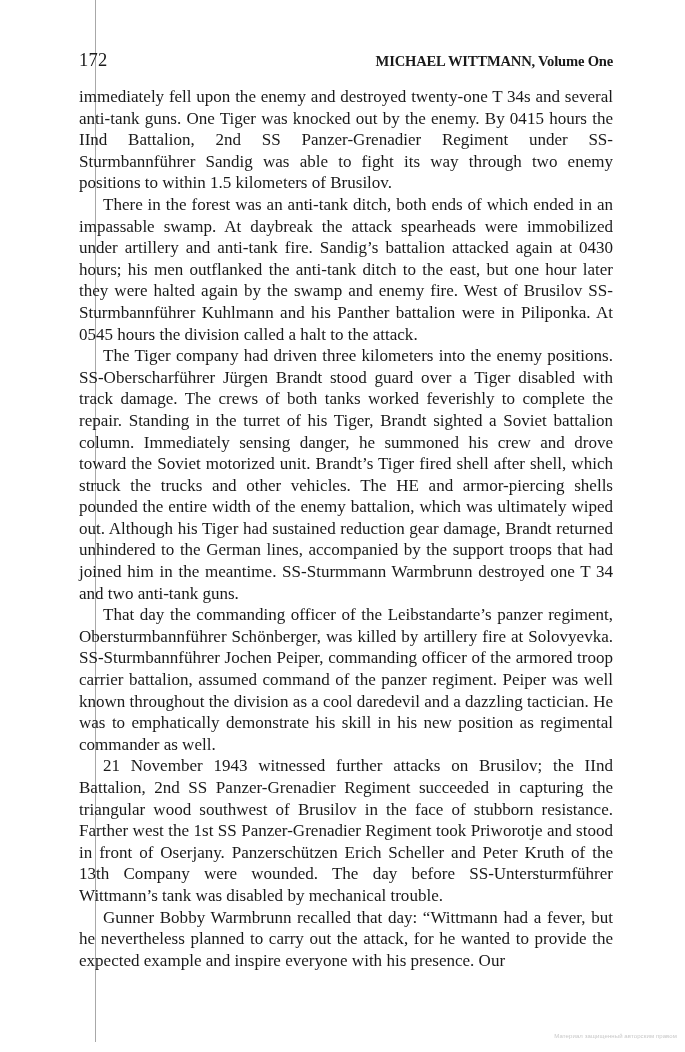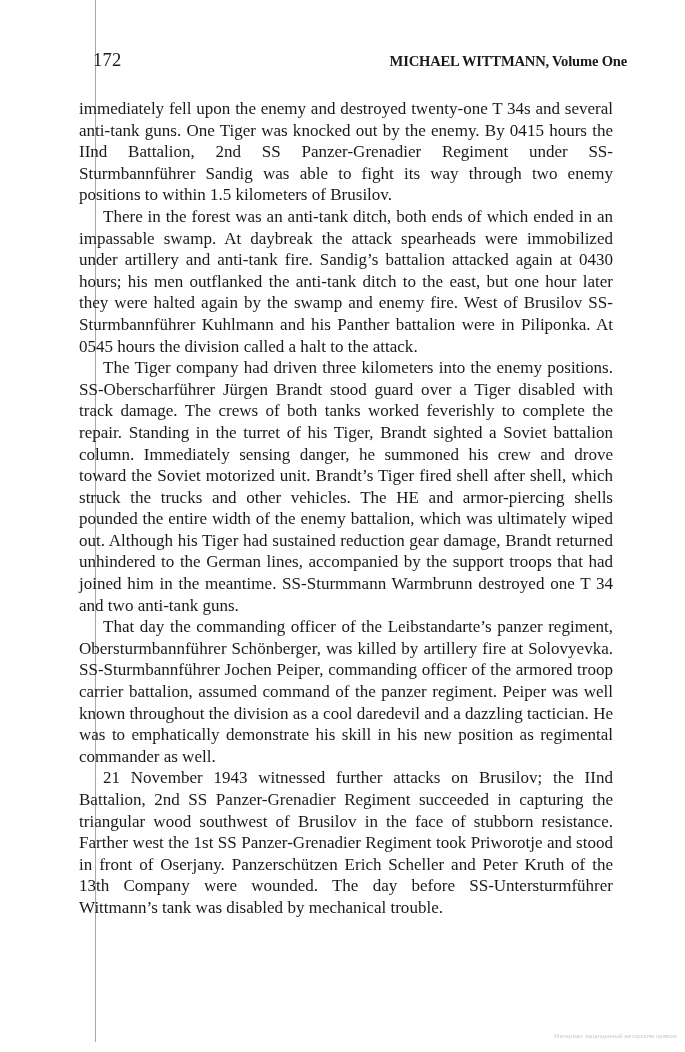--- a/index.html
+++ b/index.html
@@ -18,21 +18,21 @@
     .scan-line {
       position: absolute;
       left: 95px;
       top: 0;
       width: 1px;
       height: 1042px;
       background: #a8a8a8;
     }
     .running-head {
       position: absolute;
-      left: 93px;
+      left: 79px;
       top: 50px;
       width: 534px;
       height: 24px;
       text-align: right;
     }
     .page-number {
       position: absolute;
       left: 0;
       top: 0;
       font-size: 18.5px;
@@ -43,21 +43,21 @@
       right: 0;
       top: 3px;
       font-size: 14.6px;
       font-weight: bold;
       letter-spacing: -0.2px;
       margin-left: 13px;
     }
     .body-text {
       position: absolute;
       left: 79px;
-      top: 98px;
+      top: 86px;
       width: 534px;
       font-size: 17.05px;
       line-height: 21.6px;
       text-align: justify;
       hyphens: none;
     }
     .body-text p {
       margin: 0;
       text-indent: 0;
     }
@@ -83,15 +83,16 @@
   <span class="page-number">172</span>
   <span class="book-title">MICHAEL WITTMANN, Volume One</span>
 </div>
 
 <div class="body-text">
   <p>immediately fell upon the enemy and destroyed twenty-one T 34s and several anti-tank guns. One Tiger was knocked out by the enemy. By 0415 hours the IInd Battalion, 2nd SS Panzer-Grenadier Regiment under SS-Sturmbannführer Sandig was able to fight its way through two enemy positions to within 1.5 kilometers of Brusilov.</p>
   <p class="indent">There in the forest was an anti-tank ditch, both ends of which ended in an impassable swamp. At daybreak the attack spearheads were immobilized under artillery and anti-tank fire. Sandig’s battalion attacked again at 0430 hours; his men outflanked the anti-tank ditch to the east, but one hour later they were halted again by the swamp and enemy fire. West of Brusilov SS-Sturmbannführer Kuhlmann and his Panther battalion were in Piliponka. At 0545 hours the division called a halt to the attack.</p>
   <p class="indent">The Tiger company had driven three kilometers into the enemy positions. SS-Oberscharführer Jürgen Brandt stood guard over a Tiger disabled with track damage. The crews of both tanks worked feverishly to complete the repair. Standing in the turret of his Tiger, Brandt sighted a Soviet battalion column. Immediately sensing danger, he summoned his crew and drove toward the Soviet motorized unit. Brandt’s Tiger fired shell after shell, which struck the trucks and other vehicles. The HE and armor-piercing shells pounded the entire width of the enemy battalion, which was ultimately wiped out. Although his Tiger had sustained reduction gear damage, Brandt returned unhindered to the German lines, accompanied by the support troops that had joined him in the meantime. SS-Sturmmann Warmbrunn destroyed one T 34 and two anti-tank guns.</p>
   <p class="indent">That day the commanding officer of the Leibstandarte’s panzer regiment, Obersturmbannführer Schönberger, was killed by artillery fire at Solovyevka. SS-Sturmbannführer Jochen Peiper, commanding officer of the armored troop carrier battalion, assumed command of the panzer regiment. Peiper was well known throughout the division as a cool daredevil and a dazzling tactician. He was to emphatically demonstrate his skill in his new position as regimental commander as well.</p>
   <p class="indent">21 November 1943 witnessed further attacks on Brusilov; the IInd Battalion, 2nd SS Panzer-Grenadier Regiment succeeded in capturing the triangular wood southwest of Brusilov in the face of stubborn resistance. Farther west the 1st SS Panzer-Grenadier Regiment took Priworotje and stood in front of Oserjany. Panzerschützen Erich Scheller and Peter Kruth of the 13th Company were wounded. The day before SS-Untersturmführer Wittmann’s tank was disabled by mechanical trouble.</p>
+  <p class="indent">Gunner Bobby Warmbrunn recalled that day: “Wittmann had a fever, but he nevertheless planned to carry out the attack, for he wanted to provide the expected example and inspire everyone with his presence. Our</p>
 </div>
 
 <div class="watermark">Материал защищенный авторским правом</div>
 
 </body></html>

